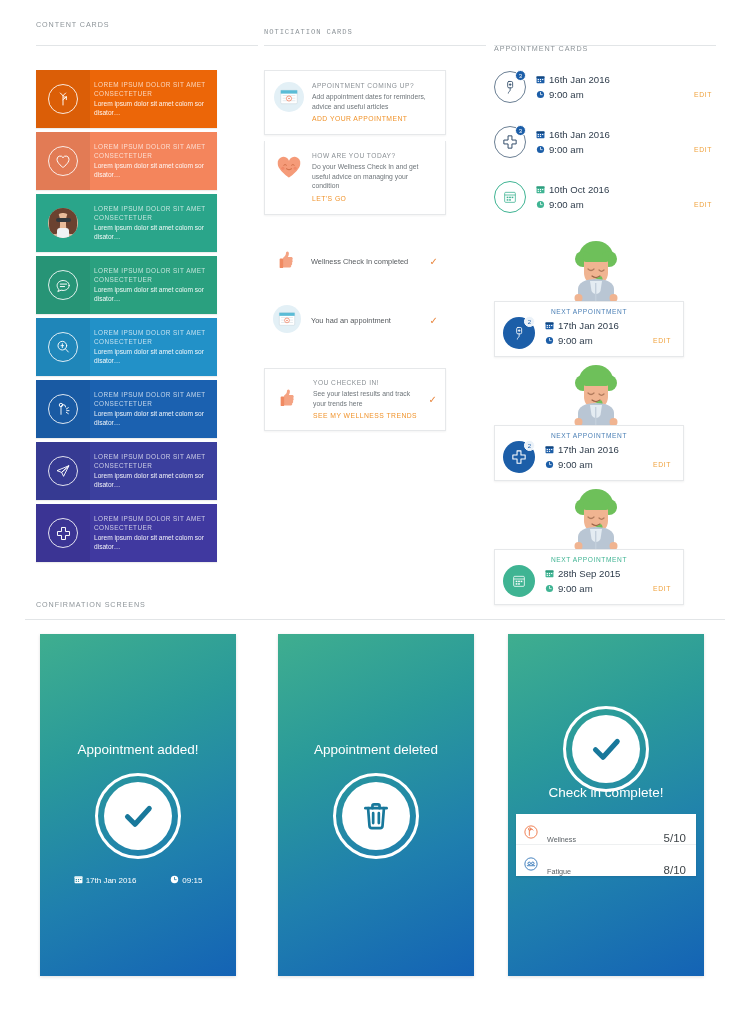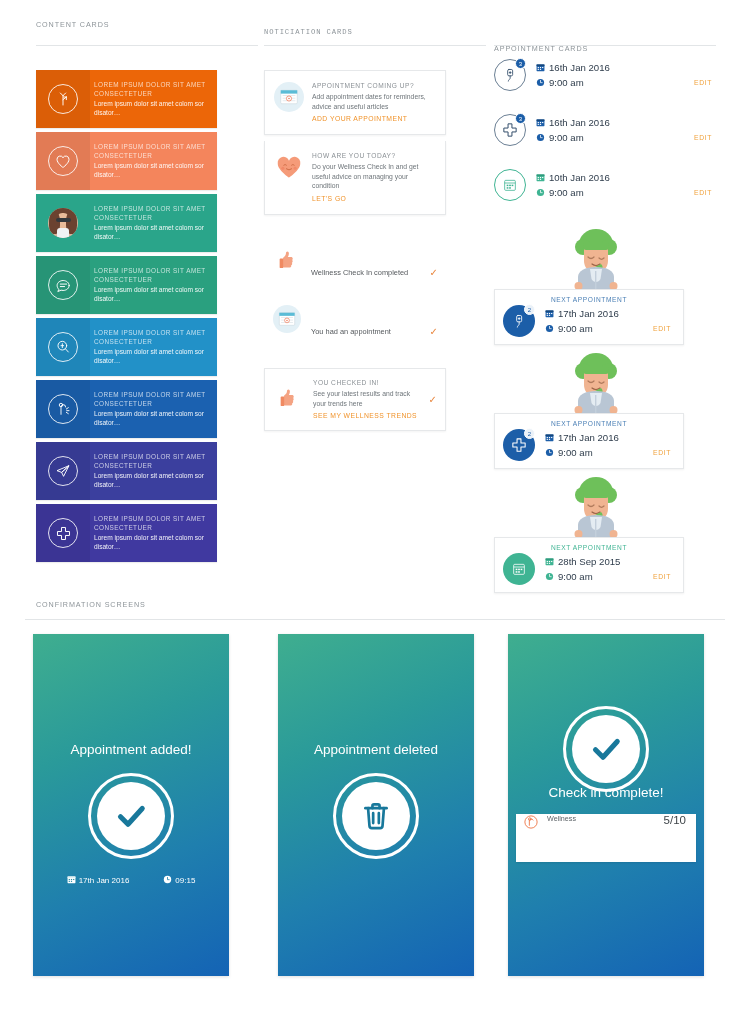--- a/index.html
+++ b/index.html
@@ -87,33 +87,33 @@
     line-height: 10px;
   }
   .n-text { font-size: 6.8px; line-height: 9.6px; color: #6f767b; margin-top: 1px; }
   .n-cta {
     font-size: 6.8px; letter-spacing: 0.45px;
     color: #f0932b; text-transform: uppercase; margin-top: 3px;
     line-height: 10px;
   }
 
   .nrow {
-    display: flex; align-items: flex-end;
+    display: flex; align-items: center;
     padding: 9px 8px 9px 9px;
     width: 182px;
   }
   .nrow .n-ic { flex: 0 0 38px; }
   .nrow .nr-text { flex: 1 1 auto; font-size: 7.4px; line-height: 10px; color: #55595d; }
   .tick { flex: 0 0 16px; text-align: right; color: #e8853c; font-size: 10px; line-height: 10px; }
 
   .ncard.checked { padding: 9px 8px 9px 9px; align-items: center; }
   .ncard.checked .n-body { padding-left: 5px; }
 
   
-  .appt-col { position: absolute; left: 494px; top: 52px; width: 222px; }
+  .appt-col { position: absolute; left: 494px; top: 64px; width: 222px; }
 
   .appt-row { display: flex; align-items: center; height: 46px; margin-bottom: 9px; }
   .appt-badge-wrap { position: relative; flex: 0 0 38px; }
   .circ {
     width: 32px; height: 32px; border-radius: 50%;
     display: flex; align-items: center; justify-content: center;
   }
   .circ.outline { border: 1.2px solid #6b7f94; background: transparent; }
   .circ.outline-green { border: 1.2px solid #3fb493; background: transparent; }
   .circ.filled { background: #1c5ea8; }
@@ -188,22 +188,22 @@
     font-size: 8px; color: #fff;
   }
   .conf-meta .mi { display: flex; align-items: center; gap: 3px; }
 
   .checkin-panel {
     position: absolute; left: 8px; right: 8px;
     background: #fff;
     box-shadow: 0 1px 2px rgba(0,0,0,0.1);
   }
   .ci-row {
-    display: flex; align-items: flex-start;
-    height: 48px; padding: 0 10px 0 7px;
+    display: flex; align-items: flex-end;
+    height: 31px; padding: 0 10px 0 7px;
     border-bottom: 1px solid #eef0f1;
   }
   .ci-row:last-child { border-bottom: none; }
   .ci-ic { flex: 0 0 21px; }
   .ci-name { flex: 1 1 auto; font-size: 7.2px; color: #5b6166; padding-left: 3px; }
   .ci-val { font-size: 11.5px; color: #3f4549; }
 </style>
 </head>
 <body>
 
@@ -550,21 +550,21 @@
                 <rect x="1" y="2.5" width="14" height="3" fill="#2f9b7d"></rect>
                 <g fill="#fff">
                   <rect x="3" y="7" width="2.2" height="2"></rect>
                   <rect x="6.9" y="7" width="2.2" height="2"></rect>
                   <rect x="10.8" y="7" width="2.2" height="2"></rect>
                   <rect x="3" y="10.3" width="2.2" height="2"></rect>
                   <rect x="6.9" y="10.3" width="2.2" height="2"></rect>
                 </g>
               </svg>
           </span>
-          <span class="txt">10th Jan 2016</span>
+          <span class="txt">10th Oct 2016</span>
         </div>
         <div class="appt-line">
           <span class="li">
             <svg width="9" height="9" viewBox="0 0 16 16">
                 <circle cx="8" cy="8" r="6.4" fill="#3fb493"></circle>
                 <path d="M8 4.3v4h3" stroke="#fff" stroke-width="1.3" fill="none" stroke-linecap="round"></path>
               </svg>
           </span>
           <span class="txt">9:00 am</span>
           <span class="edit">EDIT</span>
@@ -766,21 +766,21 @@
             </div>
           </div>
         </div>
       </div>
     </div>
 
   </div>
 
   <div class="conf-wrap">
 
-    <div class="phone" style="left:33px;">
+    <div class="phone" style="left:40px;">
       <div class="conf-title" style="top:108px;">Appointment added!</div>
       <div class="big-ring" style="left:55px; top:139px;">
         <div class="disc">
           <svg width="36" height="36" viewBox="0 0 24 24" fill="none" stroke="#18789b" stroke-width="3.4" stroke-linecap="round" stroke-linejoin="round">
               <path d="M5 12.5 L10 17.5 L19.5 7"></path>
             </svg>
         </div>
       </div>
       <div class="conf-meta" style="top:241px;">
         <div class="mi">
@@ -843,19 +843,31 @@
               <circle cx="12" cy="12" r="9.2"></circle>
               <path d="M9.5 17V9.8a3 3 0 0 1 5.6-.7" stroke-linecap="round"></path>
               <circle cx="10.2" cy="7.6" r="1.9"></circle>
             </svg>
           </div>
           <div class="ci-name">Wellness</div>
           <div class="ci-val">5/10</div>
         </div>
 
 
+        <div class="ci-row">
+          <div class="ci-ic">
+            <svg width="16" height="16" viewBox="0 0 24 24" fill="none" stroke="#2a6fb5" stroke-width="1.3">
+              <circle cx="12" cy="12" r="9.2"></circle>
+              <path d="M6.4 14.6h11.2" stroke-linecap="round"></path>
+              <circle cx="9.3" cy="11" r="1.9"></circle>
+              <circle cx="14.7" cy="11" r="1.9"></circle>
+            </svg>
+          </div>
+          <div class="ci-name">Fatigue</div>
+          <div class="ci-val">8/10</div>
+        </div>
 
       </div>
     </div>
 
   </div>
 
 </div>
 
 </body></html>

